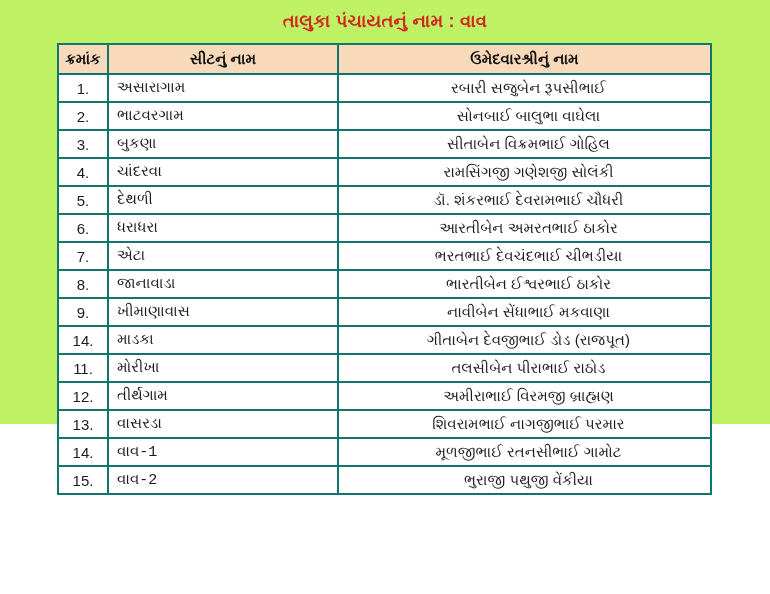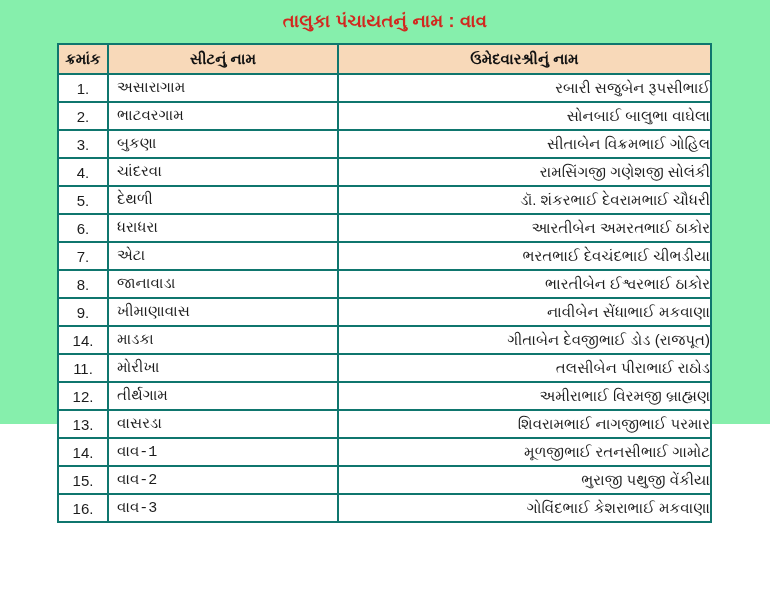--- a/index.html
+++ b/index.html
@@ -6,21 +6,21 @@
   html, body {
     width: 770px;
     height: 594px;
     background: #ffffff;
     font-family: "Liberation Sans", sans-serif;
     overflow: hidden;
   }
   .page {
     width: 770px;
     height: 424px;
-    background: #86efac;
+    background: #bef264;
   }
   .doc-title {
     padding-top: 11px;
     text-align: center;
     color: #d2281f;
     font-size: 18px;
     font-weight: bold;
     letter-spacing: 0.2px;
   }
   .doc-subtitle {
@@ -56,21 +56,21 @@
     font-size: 15px;
     color: #1c1c1c;
     vertical-align: middle;
     background: #ffffff;
   }
   .col-no    { width: 50px; }
   .col-seat  { width: 230px; }
   .col-cand  { width: 373px; }
   td.cell-no   { text-align: center; }
   td.cell-seat { text-align: left; padding-left: 8px; font-family: Liberation Mono, monospace; }
-  td.cell-cand { text-align: right; padding-left: 8px; }
+  td.cell-cand { text-align: center; padding-left: 8px; }
 </style>
 </head>
 <body>
 
 <div class="page">
 
   <div class="doc-title">તાલુકા પંચાયતનું નામ : વાવ</div>
 
 
   <table class="info-table">
@@ -155,21 +155,16 @@
       <tr>
         <td class="cell-no">14.</td>
         <td class="cell-seat">વાવ-1</td>
         <td class="cell-cand">મૂળજીભાઈ રતનસીભાઈ ગામોટ</td>
       </tr>
       <tr>
         <td class="cell-no">15.</td>
         <td class="cell-seat">વાવ-2</td>
         <td class="cell-cand">ભુરાજી પથુજી વેંકીયા</td>
       </tr>
-      <tr>
-        <td class="cell-no">16.</td>
-        <td class="cell-seat">વાવ-3</td>
-        <td class="cell-cand">ગોવિંદભાઈ કેશરાભાઈ મકવાણા</td>
-      </tr>
     </tbody>
   </table>
 
 </div>
 
 </body></html>

